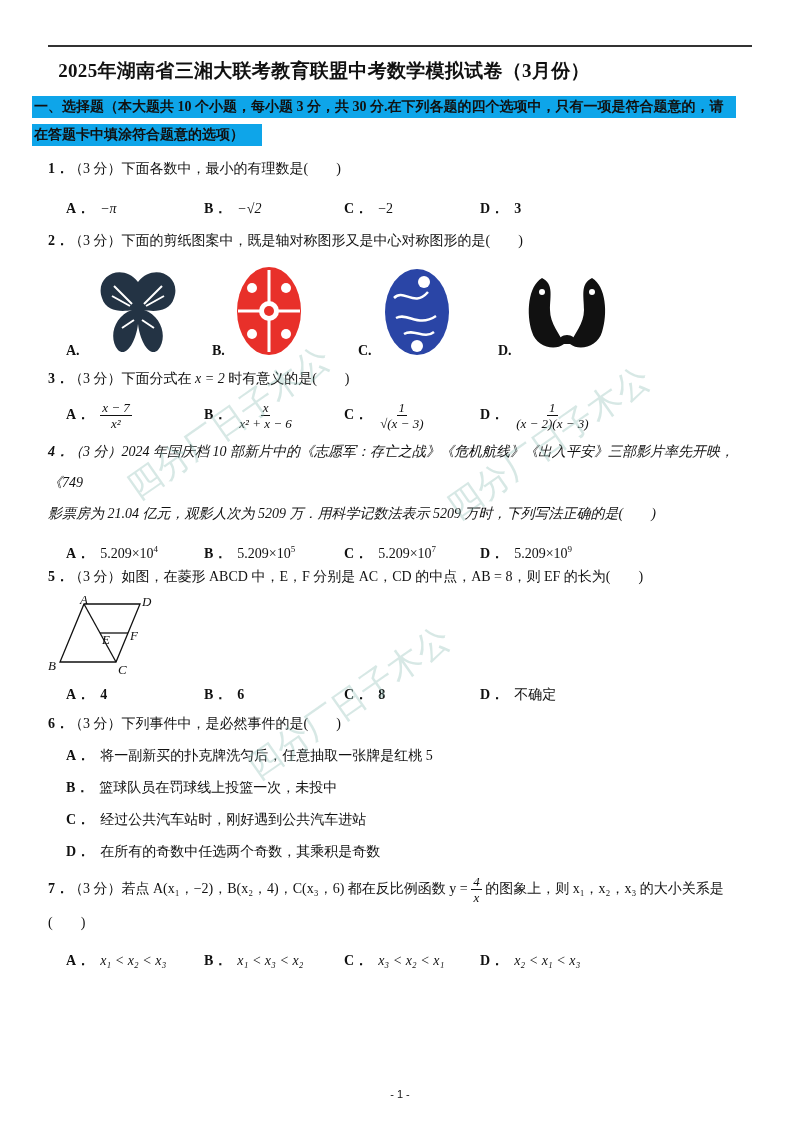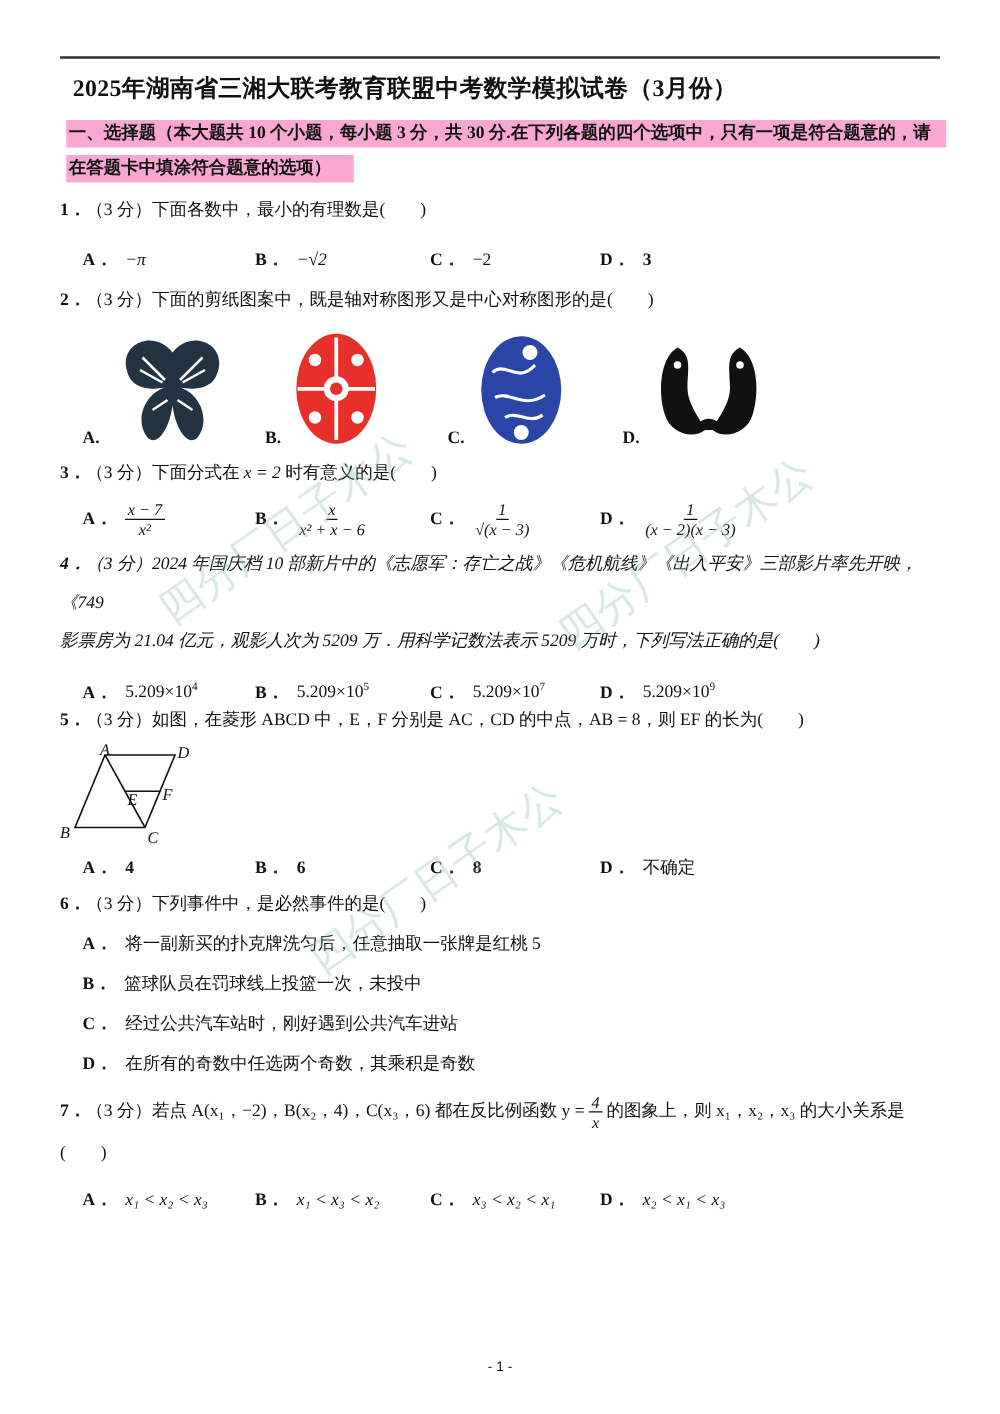--- a/index.html
+++ b/index.html
@@ -1,21 +1,21 @@
 <!DOCTYPE html>
 <html><head>
 <meta charset="utf-8">
 <style>
   html, body { margin:0; padding:0; background:#ffffff; }
   body { width:800px; height:1131px; position:relative; overflow:hidden;
          font-family:"Liberation Serif","DejaVu Serif",serif; color:#111; }
   .topline { position:absolute; left:48px; top:45px; width:704px; height:2px; background:#333; }
   .title { position:absolute; top:58px; left:0; width:648px; text-align:center;
            font-size:19px; font-weight:bold; letter-spacing:0.3px; }
-  .section { position:absolute; left:53px; width:704px; background:#f9a8d4;
+  .section { position:absolute; left:32px; width:704px; background:#0ea5e9;
              font-size:14px; font-weight:bold; line-height:22px; padding:0 2px; box-sizing:border-box; }
   .q { position:absolute; left:48px; font-size:14px; line-height:22px; white-space:nowrap; }
   .q .num { font-weight:bold; }
   .opt { position:absolute; font-size:14px; line-height:22px; white-space:nowrap; }
   .opt .lbl { font-weight:bold; margin-right:10px; }
   .it { font-style:italic; font-family:"Liberation Serif",serif; }
   .frac { display:inline-flex; flex-direction:column; align-items:center; vertical-align:middle; font-size:13px; line-height:15px; font-style:italic; }
   .frac .n { border-bottom:1px solid #111; padding:0 2px; }
   .frac .d { padding:0 2px; }
   sup { font-size:9px; }

